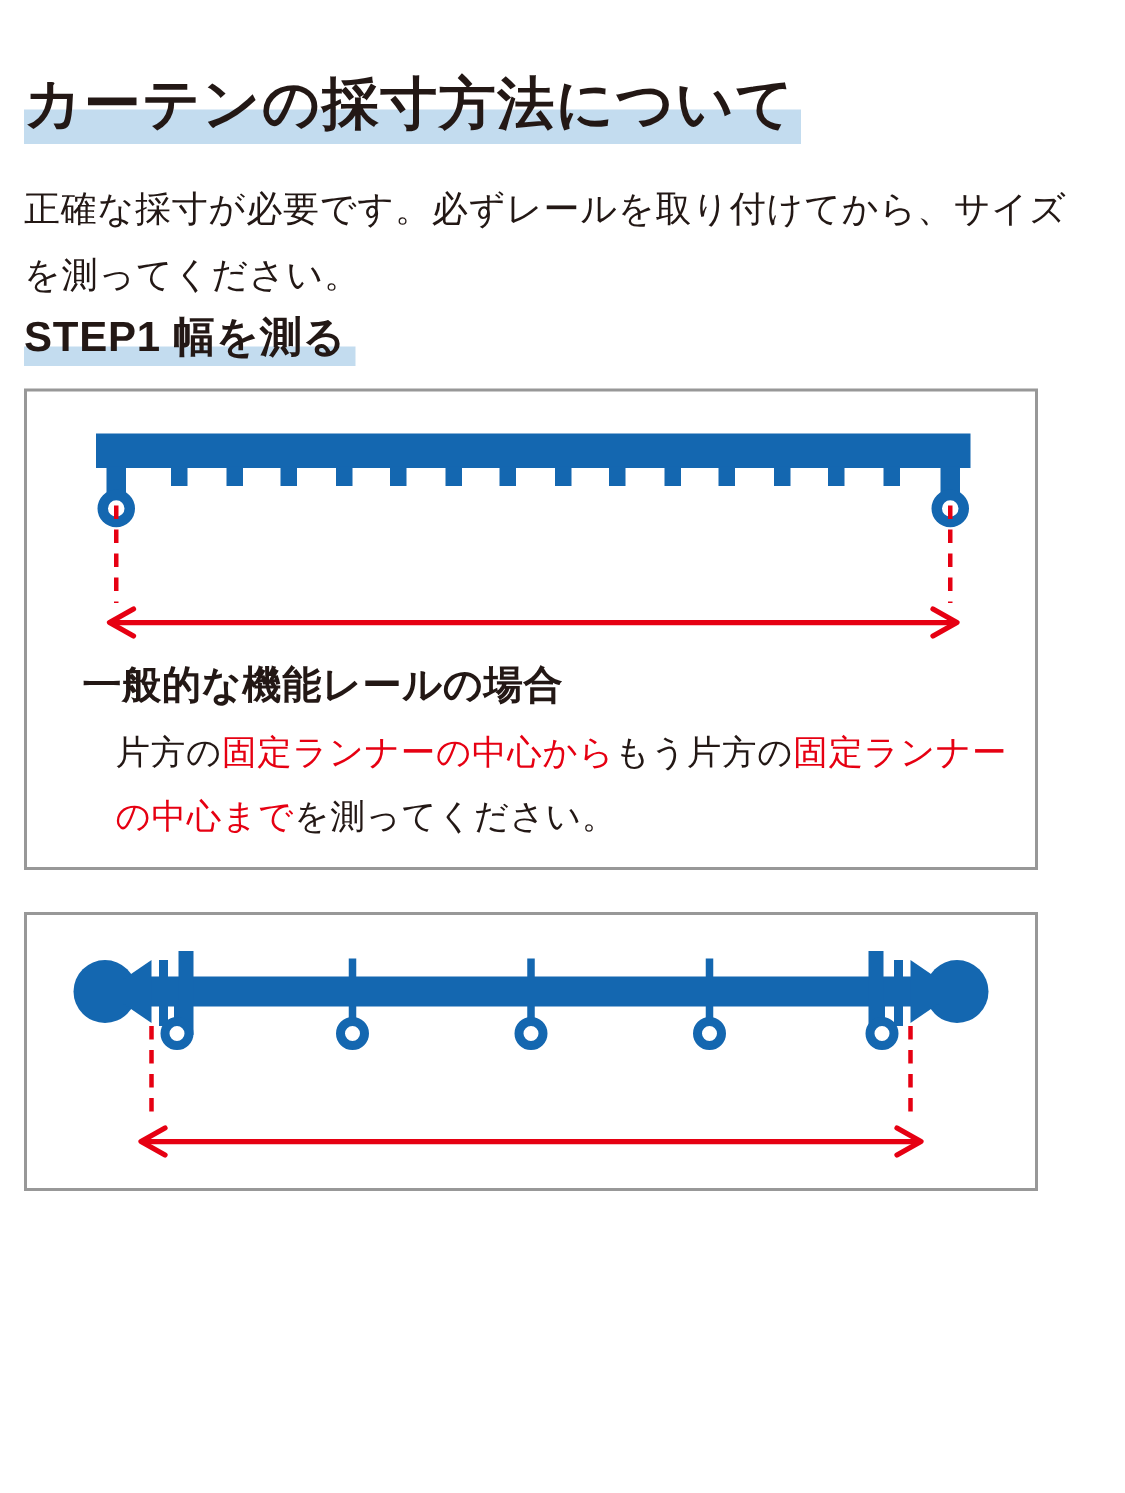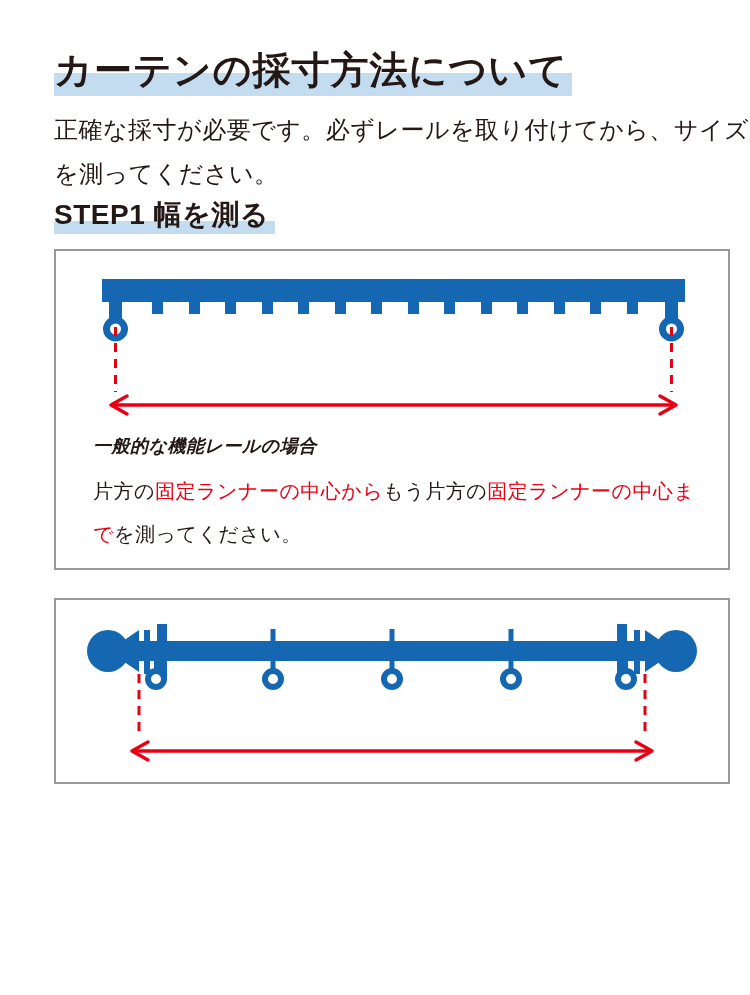--- a/index.html
+++ b/index.html
@@ -11,35 +11,35 @@
     --background:#ffffff;
   }
   *{margin:0;padding:0;box-sizing:border-box;}
   html,body{background:var(--background);}
   body{
     width:750px;height:995px;
     font-family:"Liberation Sans","DejaVu Sans",sans-serif;
     color:var(--text-black);
     overflow:hidden;
   }
-  .page{padding:44px 36px 30px 54px;}
+  .page{padding:44px 36px 30px 16px;}
 
   .title{
     display:inline-block;
     font-size:38px;font-weight:bold;line-height:52px;
     letter-spacing:1px;
     background-image:linear-gradient(var(--highlight-blue),var(--highlight-blue));
     background-repeat:no-repeat;
     background-size:101% 23px;
     background-position:0 bottom;
     padding-right:4px;
   }
 
   .intro{
-    margin-top:12px;
+    margin-top:22px;
     font-size:24px;line-height:44px;
     width:700px;
     letter-spacing:0.5px;
   }
 
   .step-heading{
     display:inline-block;
     font-size:28px;font-weight:bold;line-height:38px;
     letter-spacing:0.5px;
     background-image:linear-gradient(var(--highlight-blue),var(--highlight-blue));
@@ -54,27 +54,27 @@
     border:2px solid var(--box-border);
     background:var(--background);
     margin-top:15px;
     padding-bottom:12px;
   }
   .diagram-box + .diagram-box{margin-top:28px;}
   .diagram-box svg{display:block;}
 
   .caption{padding:0 20px 0 37px;}
   .caption h3{
-    font-size:18px;font-weight:bold;line-height:34px;
-    margin-top:6px;letter-spacing:0.5px;font-style:italic;
+    font-size:26px;font-weight:bold;line-height:34px;
+    margin-top:6px;letter-spacing:0.5px;
   }
   .caption p{
     margin-top:7px;
-    font-size:20px;line-height:43px;
-    width:616px;letter-spacing:0.5px;
+    font-size:23px;line-height:43px;
+    width:616px;letter-spacing:0.5px;margin-left:22px;
   }
   .seg-red{color:var(--accent-red);}
   .seg-black{color:var(--text-black);}
 
   
   .blue-fill{fill:var(--rail-blue);}
   .ring-lg{fill:#fff;stroke:var(--rail-blue);stroke-width:7;}
   .ring-sm{fill:#fff;stroke:var(--rail-blue);stroke-width:6;}
   .red-dash{stroke:var(--accent-red);stroke-width:3;stroke-dasharray:9 7;fill:none;}
   .red-line{stroke:var(--accent-red);stroke-width:3.5;fill:none;}

